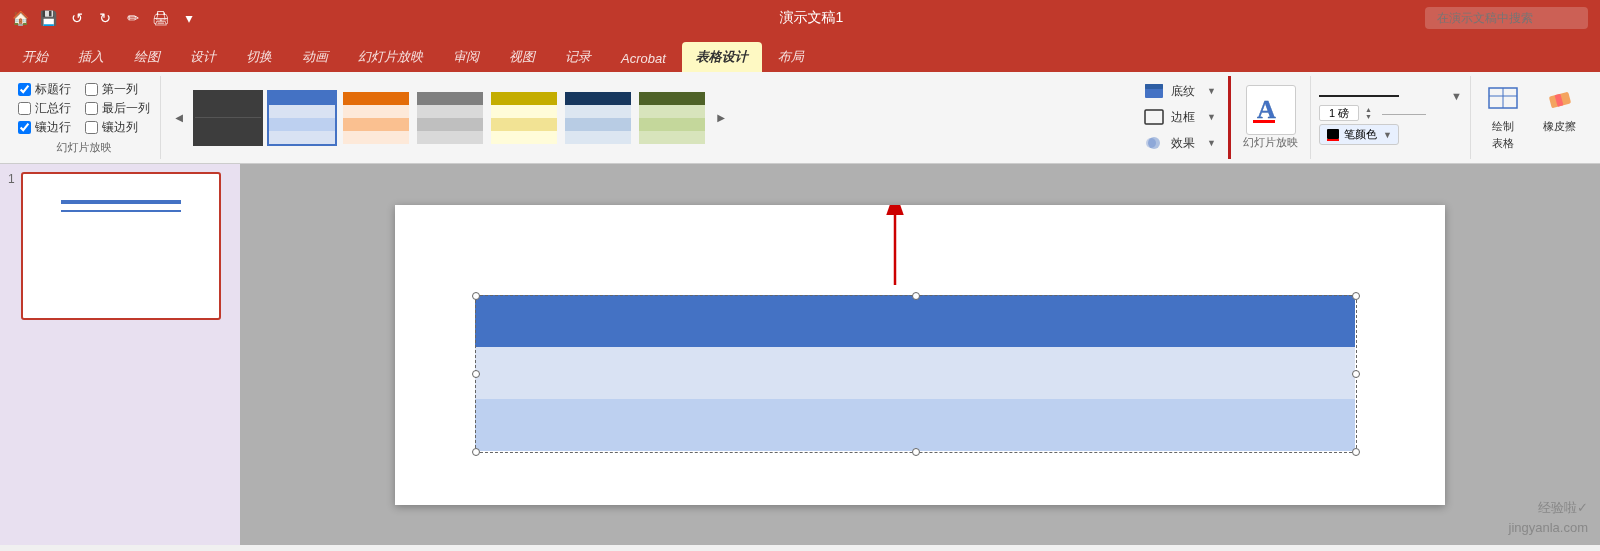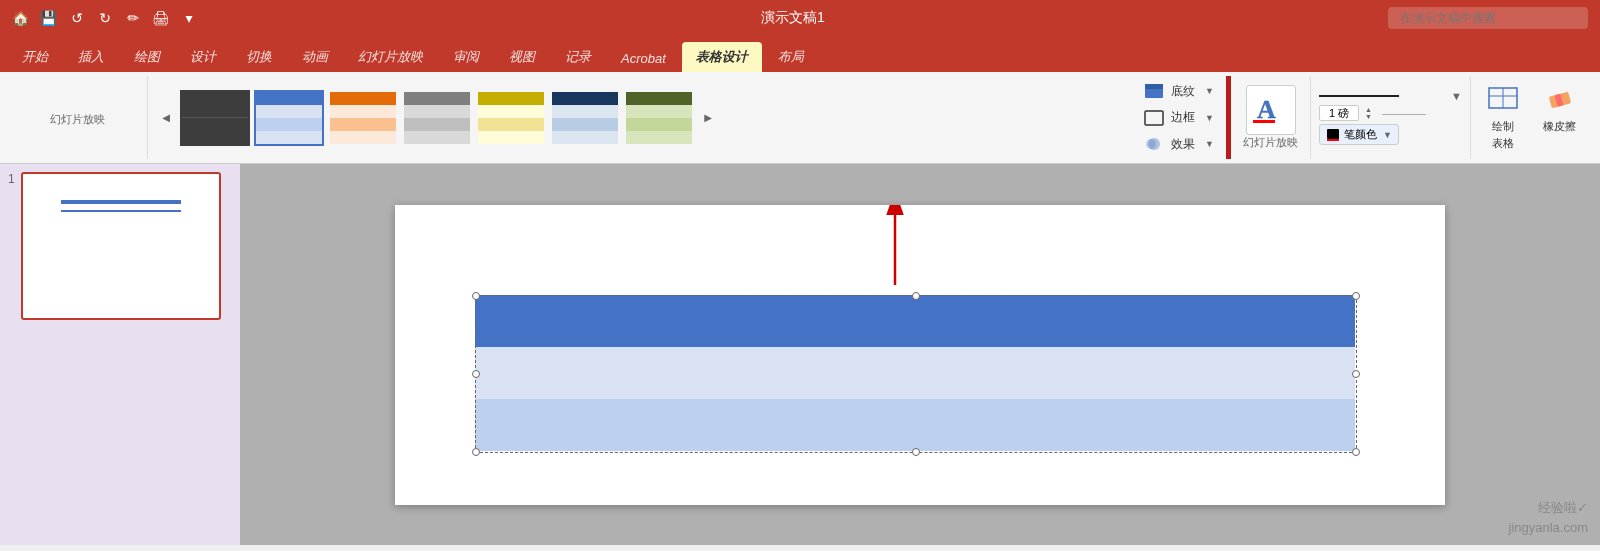--- a/index.html
+++ b/index.html
@@ -35,21 +35,21 @@
       font-size: 14px;
       color: #ffffff;
     }
     .title-bar-search {
       background: rgba(255,255,255,0.2);
       border: none;
       border-radius: 4px;
       color: rgba(255,255,255,0.8);
       padding: 4px 12px;
       font-size: 12px;
-      width: 200px;
+      width: 163px;
       outline: none;
     }
 
     
     .ribbon-tabs {
       background: #c0392b;
       height: 36px;
       display: flex;
       align-items: flex-end;
       padding: 0 8px;
@@ -191,22 +191,22 @@
     
     .sp-green .row0 td { background: #4f6228; }
     .sp-green .row1 td { background: #d8e4bc; }
     .sp-green .row2 td { background: #c4d79b; }
 
     
     .ribbon-effects-section {
       display: flex;
       flex-direction: column;
       padding: 4px 8px;
-      border-right: 5px solid #b91c1c;
-      justify-content: space-between;
+      border-right: 3px solid #b91c1c;
+      justify-content: flex-start;
       gap: 4px;
       min-width: 100px;
     }
     .effect-btn {
       display: flex;
       align-items: center;
       gap: 6px;
       font-size: 12px;
       color: #333;
       cursor: pointer;
@@ -490,20 +490,46 @@
   <div class="ribbon-tab">视图</div>
   <div class="ribbon-tab">记录</div>
   <div class="ribbon-tab">Acrobat</div>
   <div class="ribbon-tab active">表格设计</div>
   <div class="ribbon-tab">布局</div>
 </div>
 
 <div class="ribbon-content">
 
   <div class="ribbon-section">
+    <div class="table-options">
+      <div class="table-option-row">
+        <input type="checkbox" checked="" style="">
+        <span>标题行</span>
+      </div>
+      <div class="table-option-row">
+        <input type="checkbox" style="">
+        <span>第一列</span>
+      </div>
+      <div class="table-option-row">
+        <input type="checkbox" style="">
+        <span>汇总行</span>
+      </div>
+      <div class="table-option-row">
+        <input type="checkbox" style="">
+        <span>最后一列</span>
+      </div>
+      <div class="table-option-row">
+        <input type="checkbox" checked="" style="">
+        <span>镶边行</span>
+      </div>
+      <div class="table-option-row">
+        <input type="checkbox" style="">
+        <span>镶边列</span>
+      </div>
+    </div>
     <div class="ribbon-section-title">幻灯片放映</div>
   </div>
 
   <div class="ribbon-styles-section">
     <div class="styles-scroll-btn">
       <span>◀</span>
     </div>
     <div class="styles-grid">
 
       <div class="style-preview sp-dark">

